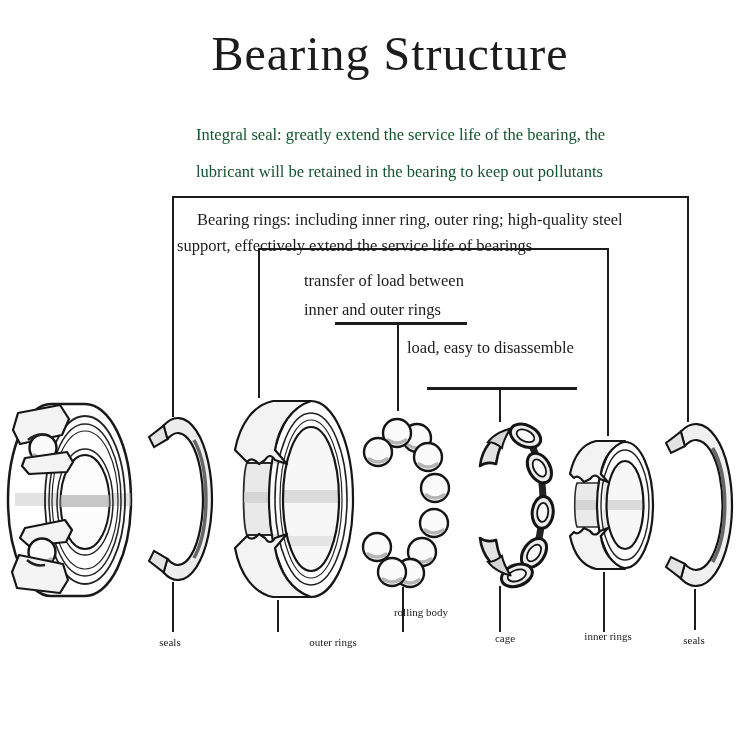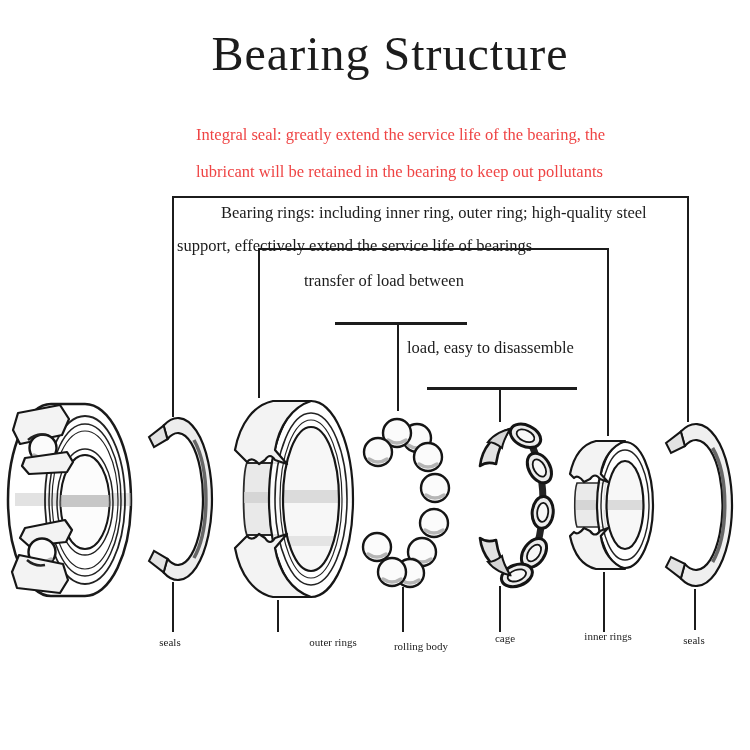--- a/index.html
+++ b/index.html
@@ -1,21 +1,21 @@
 <!DOCTYPE html>
 <html><head>
 <meta charset="utf-8">
 <style>
   html,body{margin:0;padding:0;background:#fff;}
   #canvas{position:relative;width:750px;height:750px;background:#fff;overflow:hidden;
           font-family:Liberation Serif, serif;color:#1c1c1c;}
   .abs{position:absolute;}
   #title{left:0;top:26px;width:750px;text-align:center;padding-left:30px;box-sizing:border-box;
          font-size:48px;letter-spacing:1px;color:#1c1c1c;}
-  .ann{font-size:16.5px;line-height:37px;white-space:nowrap;color:#ef4444;}
+  .ann{font-size:16.5px;line-height:37px;white-space:nowrap;color:#14532d;}
   .ann2{font-size:16.5px;line-height:29px;white-space:nowrap;color:#1c1c1c;}
   .lineH{position:absolute;height:2px;background:#1c1c1c;}
   .lineH.thick{height:2.5px;}
   .lineV{position:absolute;width:2px;background:#1c1c1c;}
   .plabel{position:absolute;font-size:11px;white-space:nowrap;transform:translateX(-50%);color:#1c1c1c;}
   svg{position:absolute;overflow:visible;}
   .ball{fill:#fbfbfb;stroke:#151515;stroke-width:2.4;}
   .bsh{fill:none;stroke:#b5b5b5;stroke-width:3.5;stroke-linecap:round;}
   .slab{fill:#f3f3f3;stroke:#161616;stroke-width:2.2;stroke-linejoin:round;}
   .ring-line{fill:none;stroke:#222;}
@@ -27,25 +27,26 @@
 
 <div id="canvas">
 
   <div id="title" class="abs">Bearing Structure</div>
 
   <div class="abs ann" style="left:196px;top:116px;">
     <div>Integral seal: greatly extend the service life of the bearing, the</div>
     <div>lubricant will be retained in the bearing to keep out pollutants</div>
   </div>
 
-  <div class="abs ann2" style="left:197px;top:198px;margin-left:24px;">Bearing rings: including inner ring, outer ring; high-quality steel</div>
+  <div class="abs ann2" style="left:197px;top:205px;">Bearing rings: including inner ring, outer ring; high-quality steel</div>
   <div class="abs ann2" style="left:177px;top:231px;">support, effectively extend the service life of bearings</div>
 
   <div class="abs ann2" style="left:304px;top:266px;">
     <div>transfer of load between</div>
+    <div>inner and outer rings</div>
   </div>
 
   <div class="abs ann2" style="left:407px;top:333px;">
     <div>load, easy to disassemble</div>
   </div>
 
   <div class="lineH" style="left:172px;top:196px;width:517px;"></div>
   <div class="lineV" style="left:172px;top:196px;height:221px;"></div>
   <div class="lineV" style="left:687px;top:196px;height:226px;"></div>
 
@@ -61,21 +62,21 @@
 
   <div class="lineV" style="left:172px;top:582px;height:50px;"></div>
   <div class="lineV" style="left:277px;top:600px;height:32px;"></div>
   <div class="lineV" style="left:402px;top:587px;height:45px;"></div>
   <div class="lineV" style="left:499px;top:586px;height:46px;"></div>
   <div class="lineV" style="left:603px;top:572px;height:60px;"></div>
   <div class="lineV" style="left:694px;top:589px;height:41px;"></div>
 
   <div class="plabel" style="left:170px;top:636px;">seals</div>
   <div class="plabel" style="left:293px;top:636px;margin-left:40px;">outer rings</div>
-  <div class="plabel" style="left:421px;top:640px;">rolling body</div>
+  <div class="plabel" style="left:421px;top:606px;">rolling body</div>
   <div class="plabel" style="left:505px;top:632px;">cage</div>
   <div class="plabel" style="left:608px;top:630px;">inner rings</div>
   <div class="plabel" style="left:694px;top:634px;">seals</div>
 
   <svg style="left:5px;top:400px;" width="127" height="200" viewBox="0 0 127 200">
     <defs>
       <clipPath id="cb-sil">
           <path d="M 46 4 L 80 4 A 46 96 0 0 1 80 196 L 46 196 A 43 96 0 0 1 46 4 Z"></path>
         </clipPath>
       <clipPath id="cb-bore">

